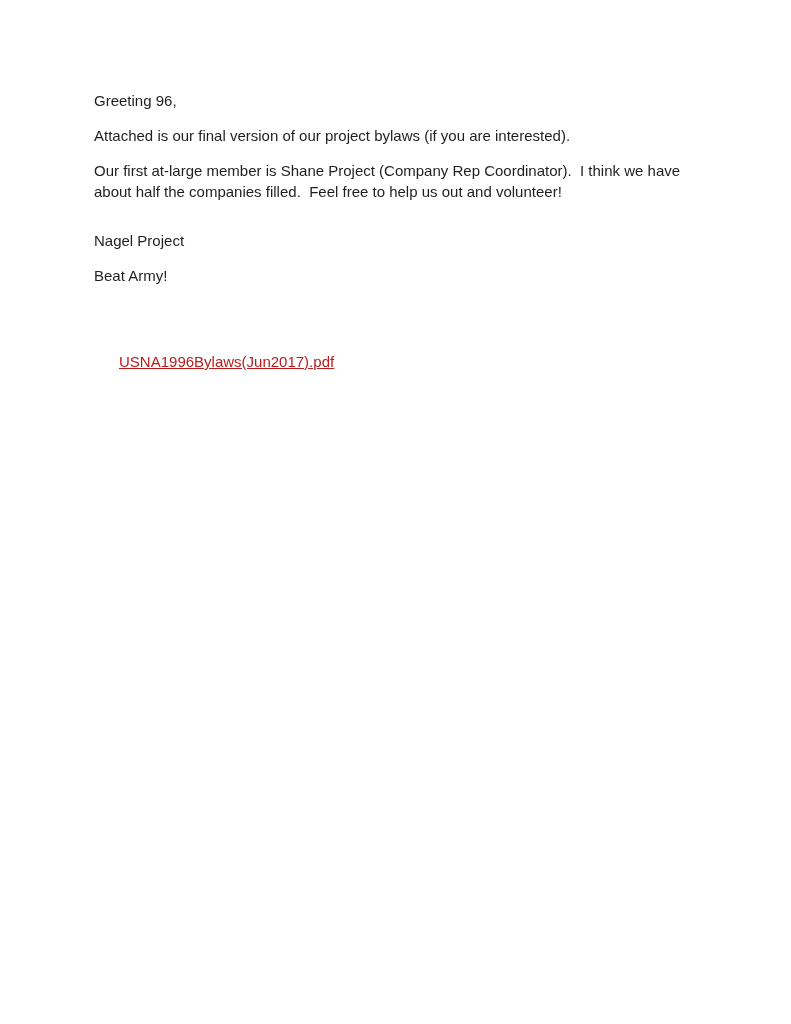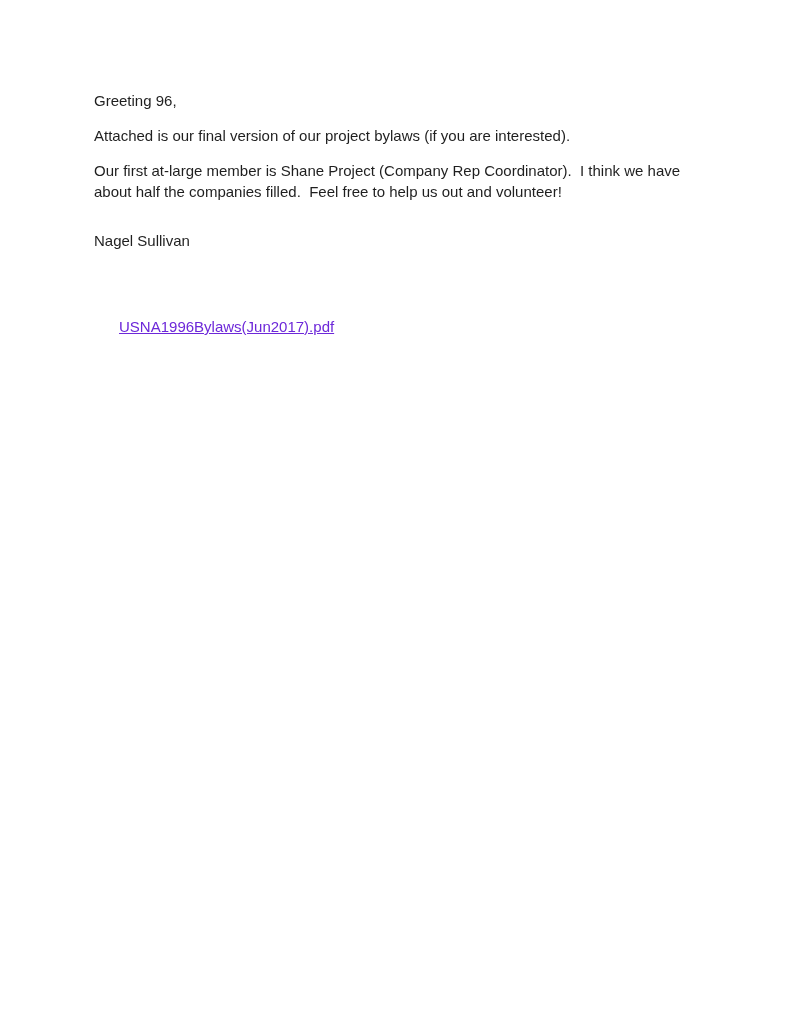--- a/index.html
+++ b/index.html
@@ -28,39 +28,40 @@
     margin: 0 0 14px 0;
     white-space: pre-wrap;
   }
   .signature-name {
     margin-top: 28px;
   }
   .attachment-row {
     margin-top: 44px;
   }
   .attachment-link {
-    color: #6d28d9;
+    color: #b91c1c;
     text-decoration: underline;
     cursor: pointer;
   }
 </style>
 </head>
 <body>
 
 <div class="page">
   <div class="content">
 
     <p class="para">Greeting 96,</p>
 
     <p class="para">Attached is our final version of our project bylaws (if you are interested).</p>
 
     <p class="para">Our first at-large member is Shane Project (Company Rep Coordinator).  I think we have about half the companies filled.  Feel free to help us out and volunteer!</p>
 
 
-    <p class="para signature-name">Nagel Sullivan</p>
+    <p class="para signature-name">Nagel Project</p>
 
+    <p class="para">Beat Army!</p>
 
     <p class="para attachment-row">
       <a class="attachment-link">USNA1996Bylaws(Jun2017).pdf</a>
     </p>
 
   </div>
 </div>
 
 </body></html>

